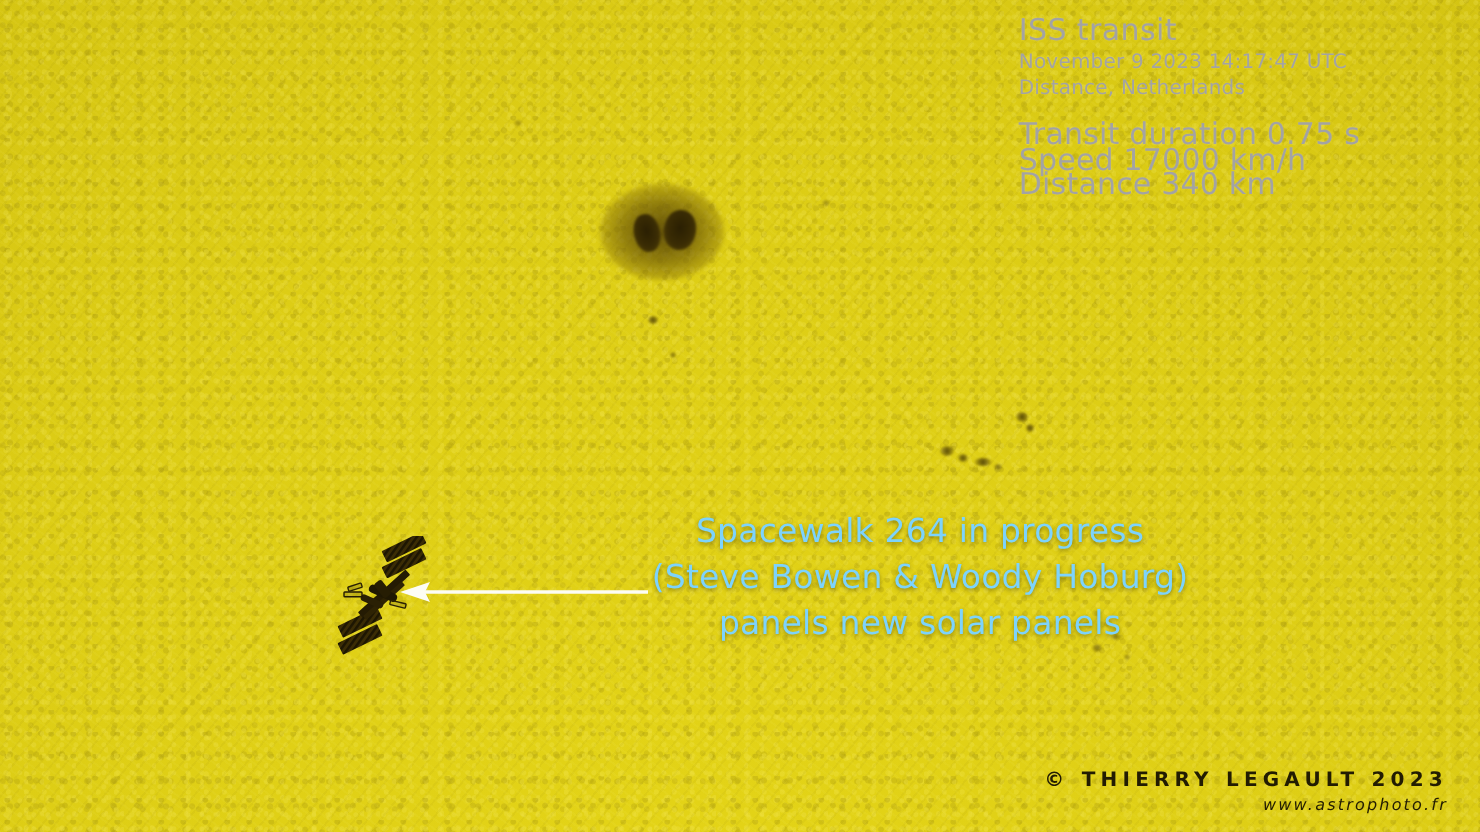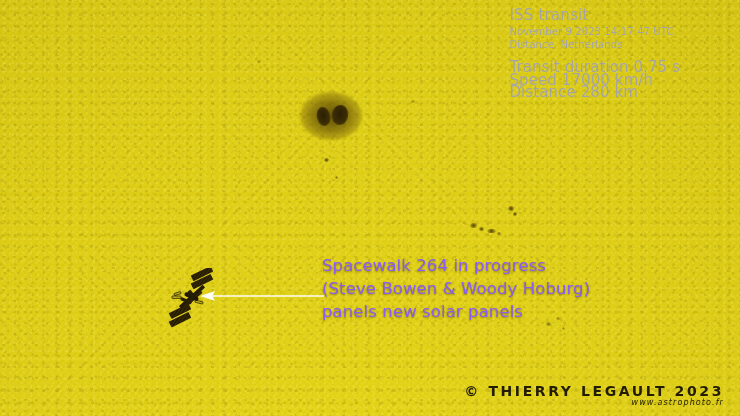--- a/index.html
+++ b/index.html
@@ -103,31 +103,31 @@
     font-family:"DejaVu Sans", sans-serif;
     text-shadow:0 0 1px rgba(255,250,180,.30);
   }
   .hdr .t-title{font-size:15px;line-height:19px;letter-spacing:.2px;}
   .hdr .t-sub{font-size:10px;line-height:13px;letter-spacing:.1px;}
   .hdr .t-gap{height:10px;}
   .hdr .t-row{font-size:15px;line-height:12.5px;letter-spacing:.1px;}
 
   .caption{
     position:absolute;left:322px;top:254px;width:276px;
-    text-align:left;color:#8b5cf6;
+    text-align:center;color:#7dd3fc;
     font-size:16.5px;line-height:23px;letter-spacing:.1px;
     text-shadow:0 1px 2px rgba(40,34,2,.45);
   }
 
   .credit{
     position:absolute;right:16px;bottom:8px;
     text-align:right;color:#221c02;
   }
   .credit .c1{
-    font-size:14px;letter-spacing:2.6px;font-weight:bold;line-height:12px;
+    font-size:10px;letter-spacing:2.6px;font-weight:bold;line-height:12px;
     font-family:"DejaVu Sans", sans-serif;
   }
   .credit .c2{
     font-size:8px;letter-spacing:1.1px;line-height:11px;font-style:italic;
     font-family:"DejaVu Sans", sans-serif;
   }
 </style>
 </head>
 <body>
 
@@ -201,21 +201,21 @@
     </svg>
   </div>
 
   <div class="hdr">
     <div class="t-title">ISS transit</div>
     <div class="t-sub">November 9 2023  14:17:47 UTC</div>
     <div class="t-sub">Distance, Netherlands</div>
     <div class="t-gap"></div>
     <div class="t-row">Transit duration  0.75 s</div>
     <div class="t-row">Speed  17000 km/h</div>
-    <div class="t-row">Distance  280 km</div>
+    <div class="t-row">Distance  340 km</div>
   </div>
 
   <div class="caption">
     <div>Spacewalk 264 in progress</div>
     <div>(Steve Bowen &amp; Woody Hoburg)</div>
     <div>panels new solar panels</div>
   </div>
 
   <div class="credit">
     <div class="c1">© THIERRY LEGAULT 2023</div>

